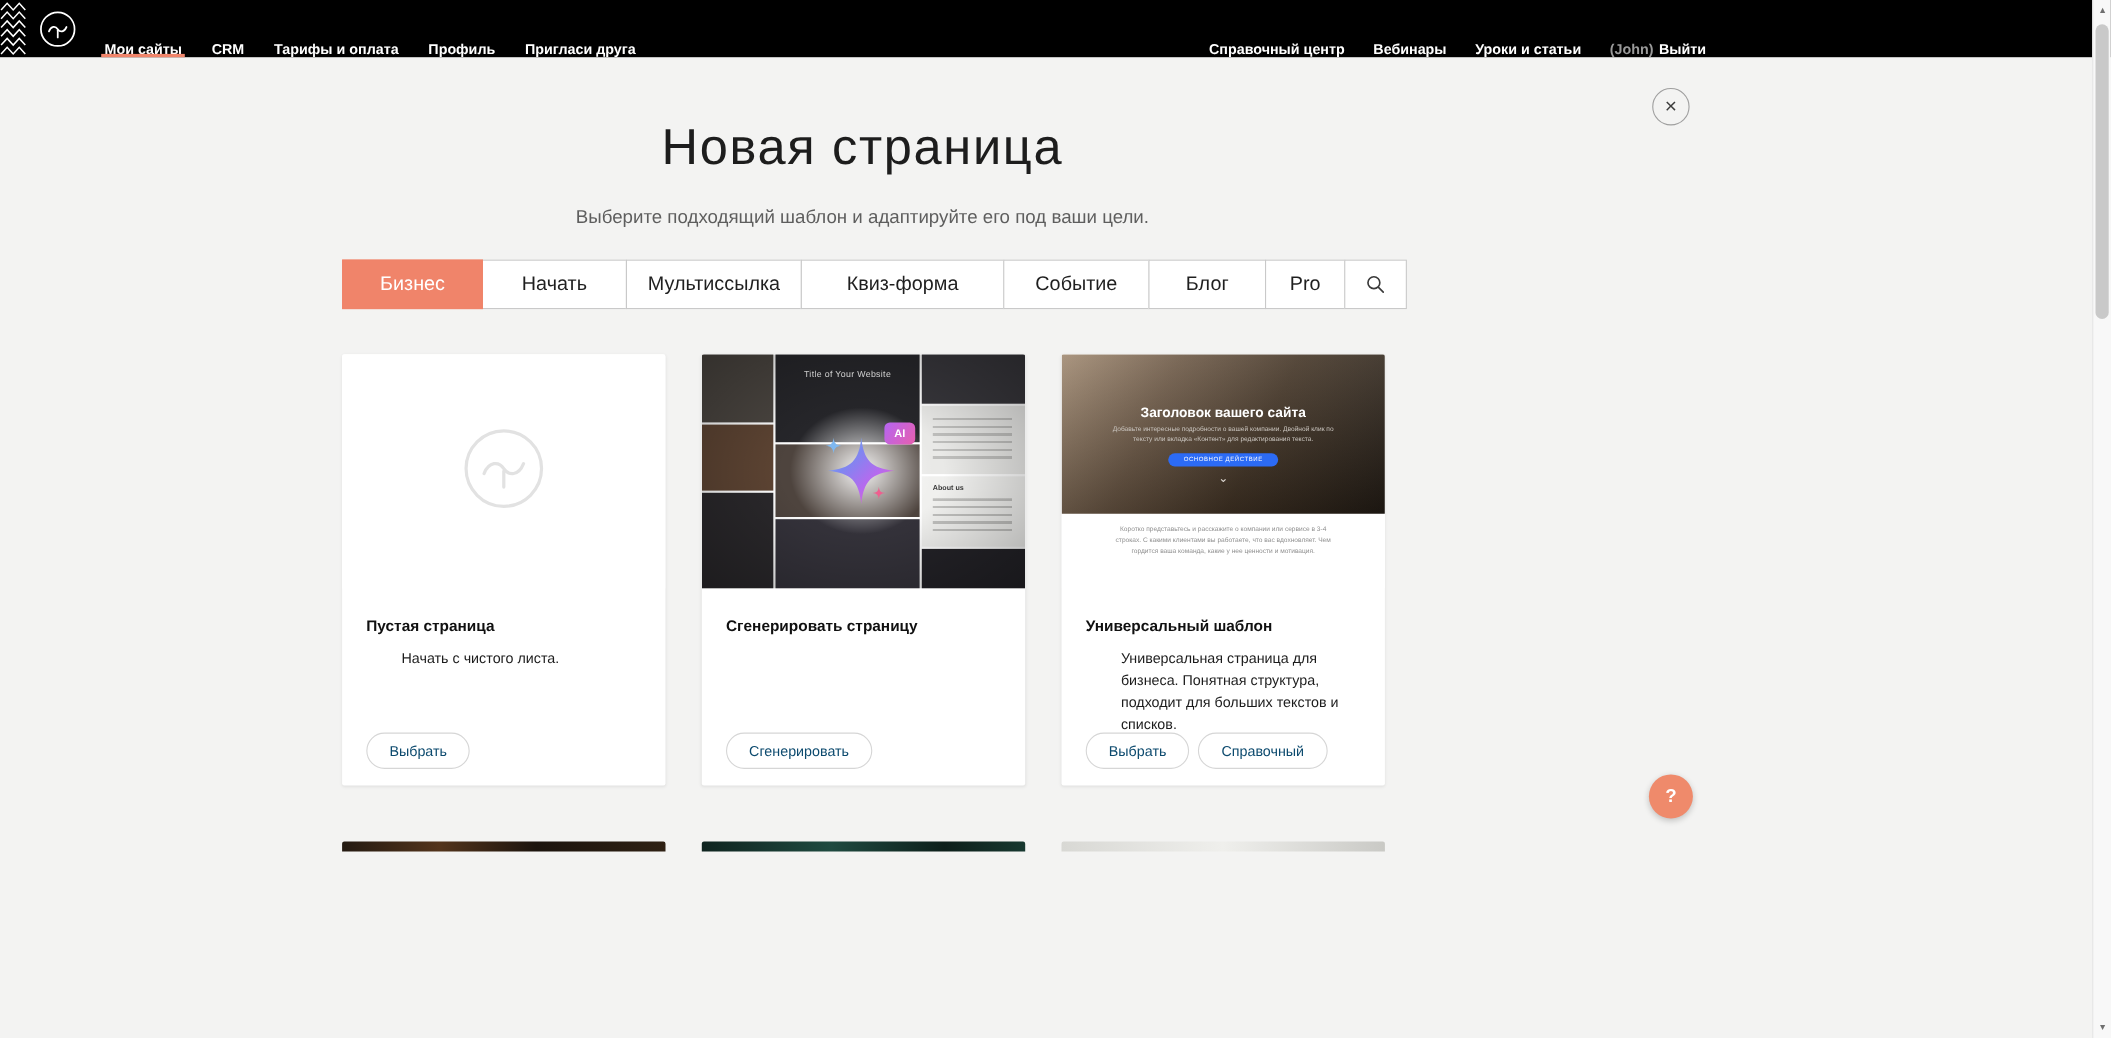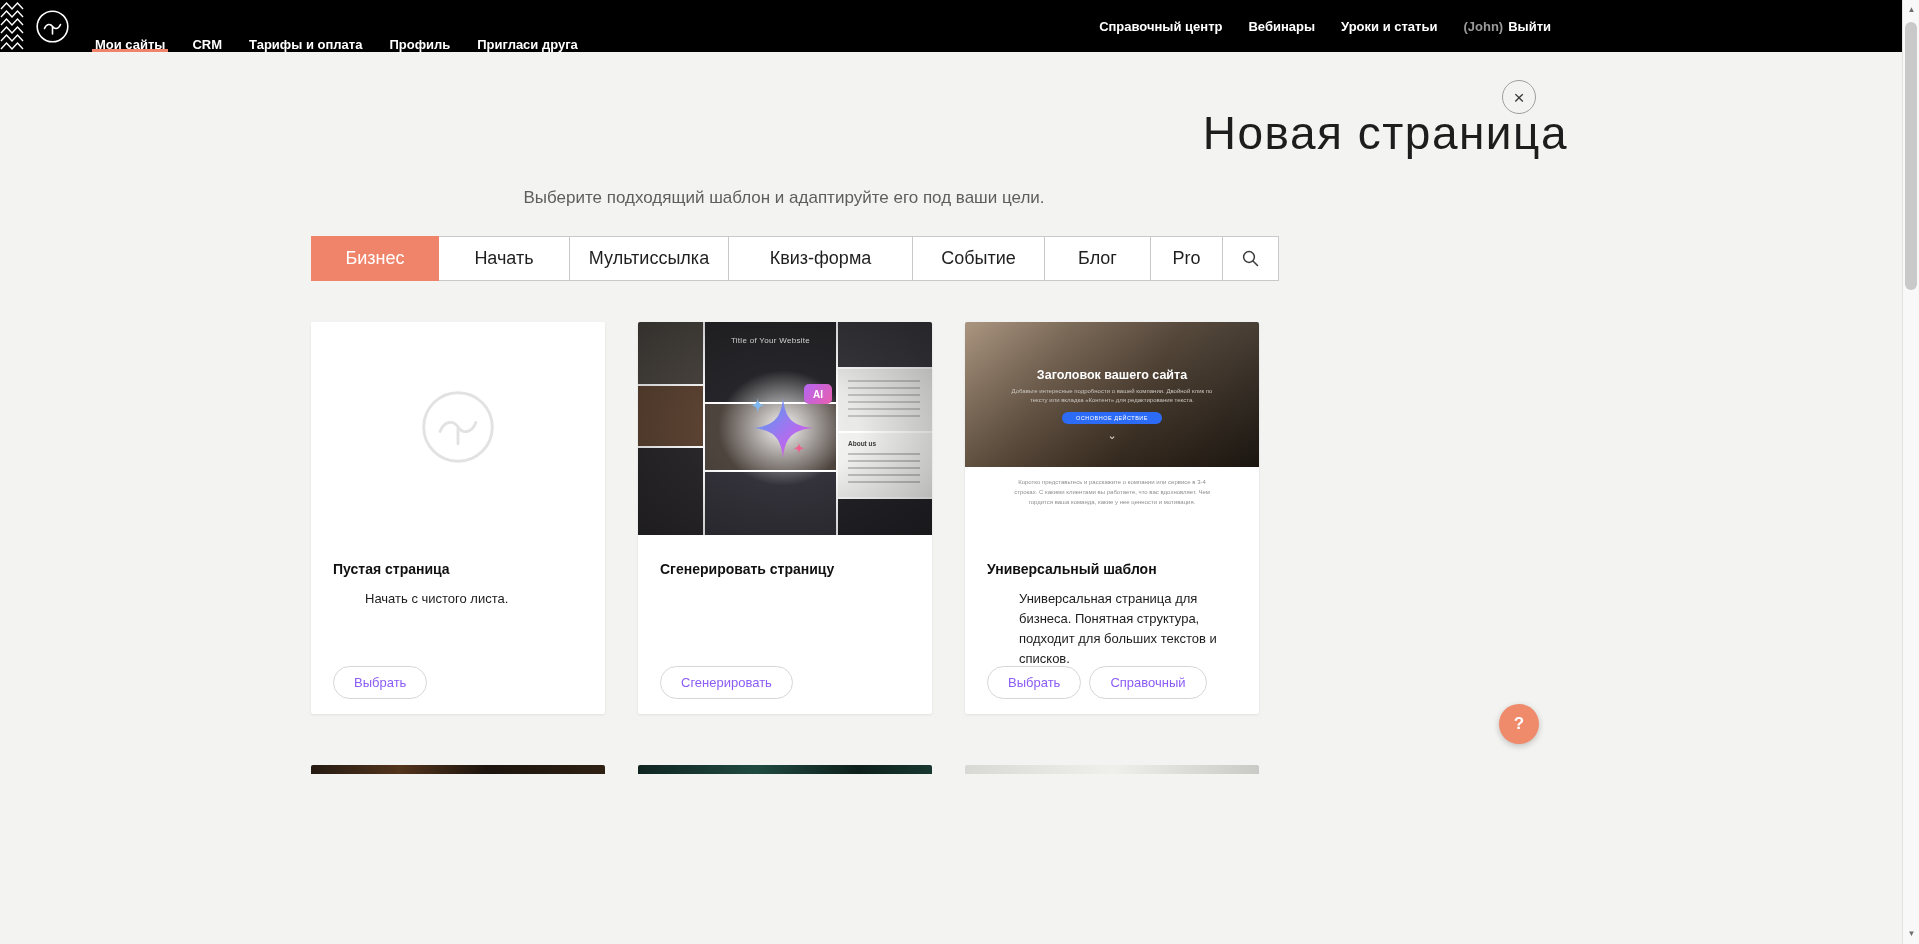--- a/index.html
+++ b/index.html
@@ -7,44 +7,44 @@
   body { font-family:"Liberation Sans", sans-serif; background:#f3f3f2; }
   #app { position:relative; width:1919px; height:944px; overflow:hidden; }
 
   
   .header { position:absolute; top:0; left:0; width:1919px; height:52px; background:#000; display:flex; align-items:center; z-index:5; }
   .zigzag { width:24px; height:52px; flex:none; }
   .logo { margin-left:12px; width:33px; height:33px; flex:none; cursor:pointer; }
   .nav { display:flex; align-items:flex-end; height:52px; margin-left:26px; gap:27px; }
   .nav-item { position:relative; display:flex; align-items:center; color:#fff; font-size:13px; font-weight:700; cursor:pointer; white-space:nowrap; }
   .nav-item.active::after { content:""; position:absolute; left:-3px; right:-3px; bottom:0; height:3px; background:#f0846a; }
-  .nav-right { margin-left:auto; margin-right:368px; display:flex; align-items:center; height:52px; gap:26px; }
+  .nav-right { margin-left:auto; margin-right:368px; display:flex; align-items:flex-end; height:52px; gap:26px; }
   .user-dim { color:#9a9a9a; margin-right:5px; font-weight:700; }
 
   
   .close-btn { position:absolute; left:1502px; top:80px; width:34px; height:34px; border-radius:50%; border:1px solid #9f9f9f; background:transparent; color:#3c3c3c; font-size:19px; line-height:31px; text-align:center; cursor:pointer; }
-  .page-title { position:absolute; top:106px; left:0; width:1568px; text-align:right; font-size:46px; font-weight:300; letter-spacing:1.5px; color:#1d1d1d; }
+  .page-title { position:absolute; top:106px; left:0; width:1568px; text-align:center; font-size:46px; font-weight:300; letter-spacing:1.5px; color:#1d1d1d; }
   .page-subtitle { position:absolute; top:188px; left:0; width:1568px; text-align:center; font-size:17px; color:#5e5e5e; }
 
   
   .tabs { position:absolute; left:311px; top:236px; height:45px; display:flex; }
   .tab { height:45px; background:#fff; border:1px solid #c9c9c9; margin-left:-1px; display:flex; align-items:center; justify-content:center; font-size:18px; color:#1f1f1f; cursor:pointer; }
   .tab:first-child { margin-left:0; }
   .tab.active { background:#f0846a; border-color:#f0846a; color:#fff; z-index:2; }
   .tab-search svg { display:block; }
 
   
   .cards-row { position:absolute; left:311px; top:322px; display:flex; gap:33px; }
   .card { width:294px; height:392px; background:#fff; border-radius:2px; box-shadow:0 1px 3px rgba(0,0,0,0.08); position:relative; overflow:hidden; }
   .card-preview { width:294px; height:213px; position:relative; overflow:hidden; }
   .card-body { padding:18px 22px; }
   .card-title { font-size:14px; font-weight:700; color:#101010; margin-top:8px; }
   .card-desc { font-size:13px; color:#1c1c1c; line-height:1.55; margin-top:12px;margin-left:32px; }
   .card-buttons { position:absolute; left:22px; bottom:15px; display:flex; gap:8px; }
-  .pill-btn { border:1px solid #d6d6d6; background:#fff; border-radius:17px; padding:8px 20px; font-size:13px; color:#8b5cf6; cursor:pointer; white-space:nowrap; font-family:"Liberation Sans", sans-serif; }
+  .pill-btn { border:1px solid #d6d6d6; background:#fff; border-radius:17px; padding:8px 20px; font-size:13px; color:#0c4a6e; cursor:pointer; white-space:nowrap; font-family:"Liberation Sans", sans-serif; }
 
   
   .blank-preview { display:flex; align-items:center; justify-content:center; background:#fff; }
 
   
   .collage { background:#fff; }
   .cblock { position:absolute; }
   .collage-overlay { position:absolute; inset:0; background:radial-gradient(ellipse at center, rgba(0,0,0,0) 35%, rgba(0,0,0,0.30) 100%); }
   .collage-site-title { position:absolute; left:67px; top:14px; width:131px; text-align:center; font-size:8px; color:#e6e6e6; letter-spacing:0.3px; }
   .panel-lines { position:absolute; background-image:repeating-linear-gradient(to bottom, #bfbfbd 0 2px, transparent 2px 7px); }

